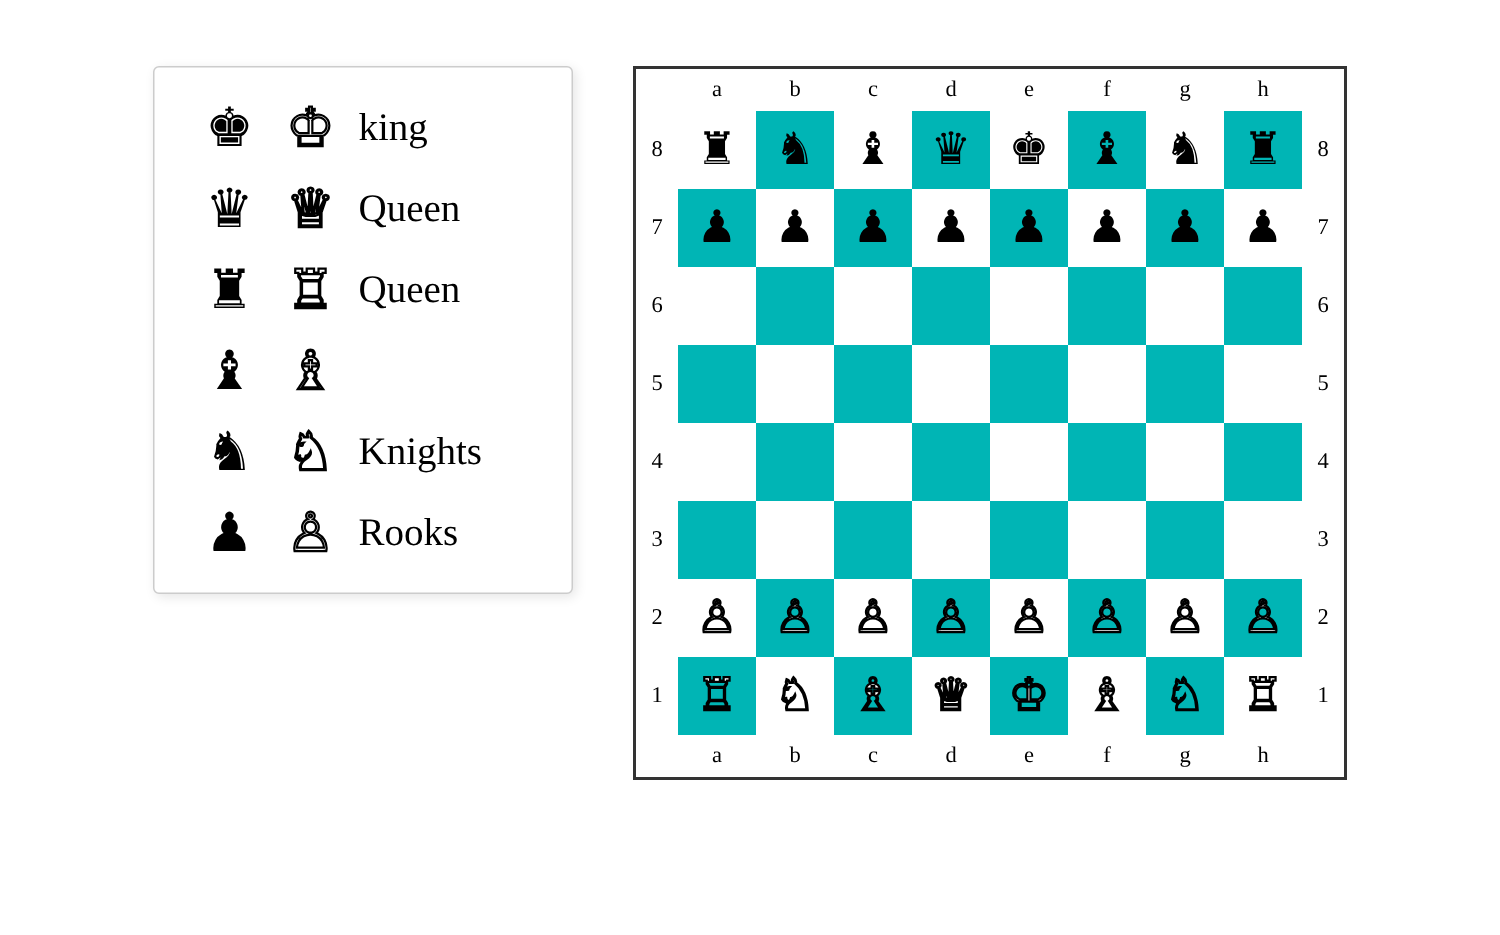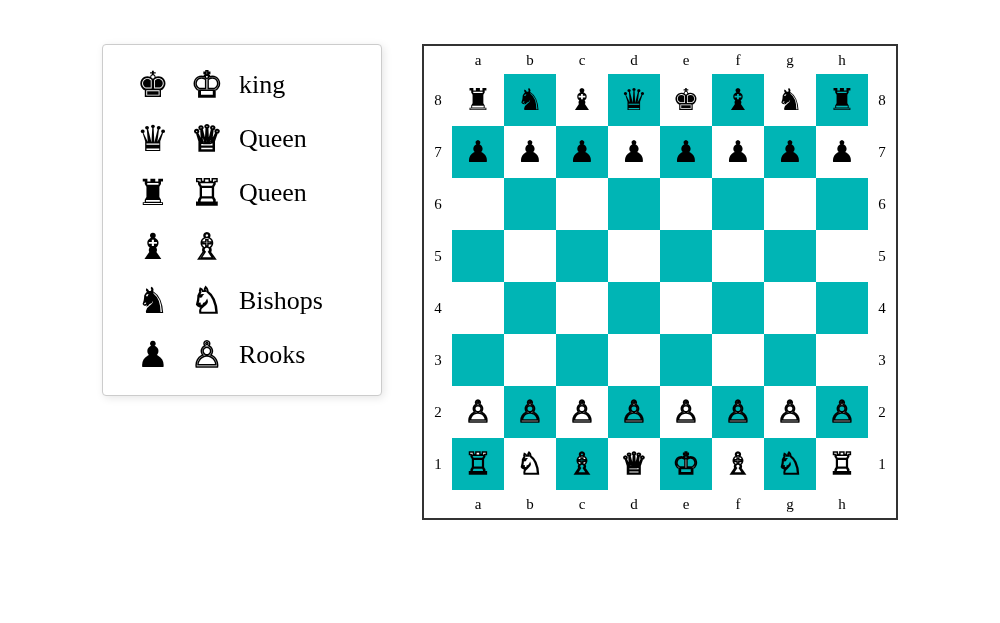--- a/index.html
+++ b/index.html
@@ -118,21 +118,21 @@
         <span class="legend-icon-white" style="-webkit-text-stroke: 1.5px rgb(0, 0, 0); color: transparent;">♖</span>
         <span class="legend-label">Queen</span>
       </div>
       <div class="legend-row">
         <span class="legend-icon-black">♝</span>
         <span class="legend-icon-white" style="-webkit-text-stroke: 1.5px rgb(0, 0, 0); color: transparent;">♗</span>
       </div>
       <div class="legend-row">
         <span class="legend-icon-black">♞</span>
         <span class="legend-icon-white" style="-webkit-text-stroke: 1.5px rgb(0, 0, 0); color: transparent;">♘</span>
-        <span class="legend-label">Bishops</span>
+        <span class="legend-label">Knights</span>
       </div>
       <div class="legend-row">
         <span class="legend-icon-black">♟</span>
         <span class="legend-icon-white" style="-webkit-text-stroke: 1.5px rgb(0, 0, 0); color: transparent;">♙</span>
         <span class="legend-label">Rooks</span>
       </div>
     </div>
 
   <div class="board-outer">
     <div class="board-with-labels" id="board-grid">

